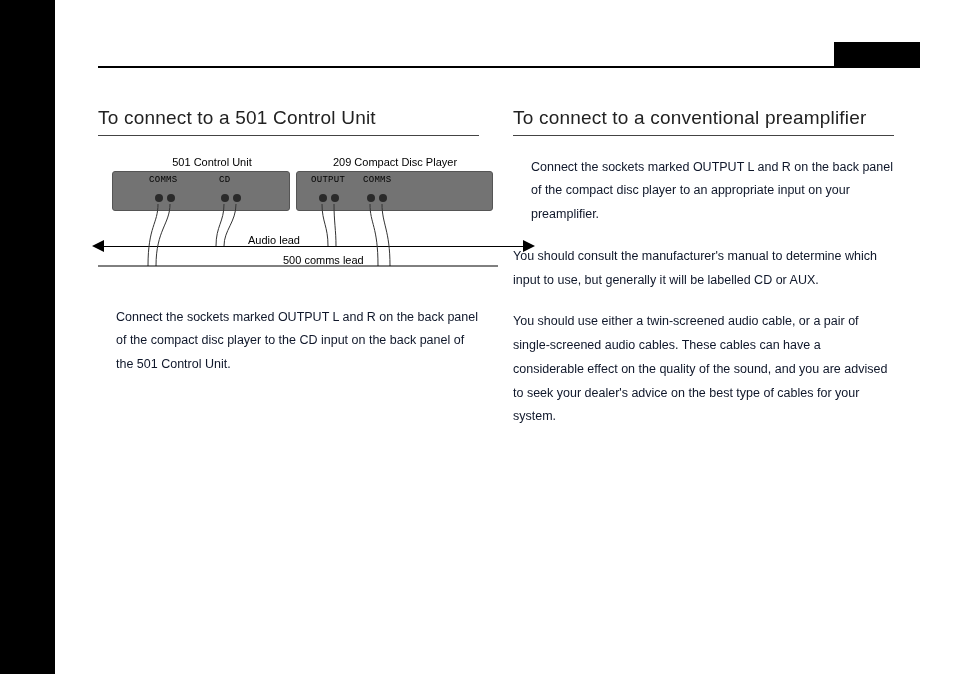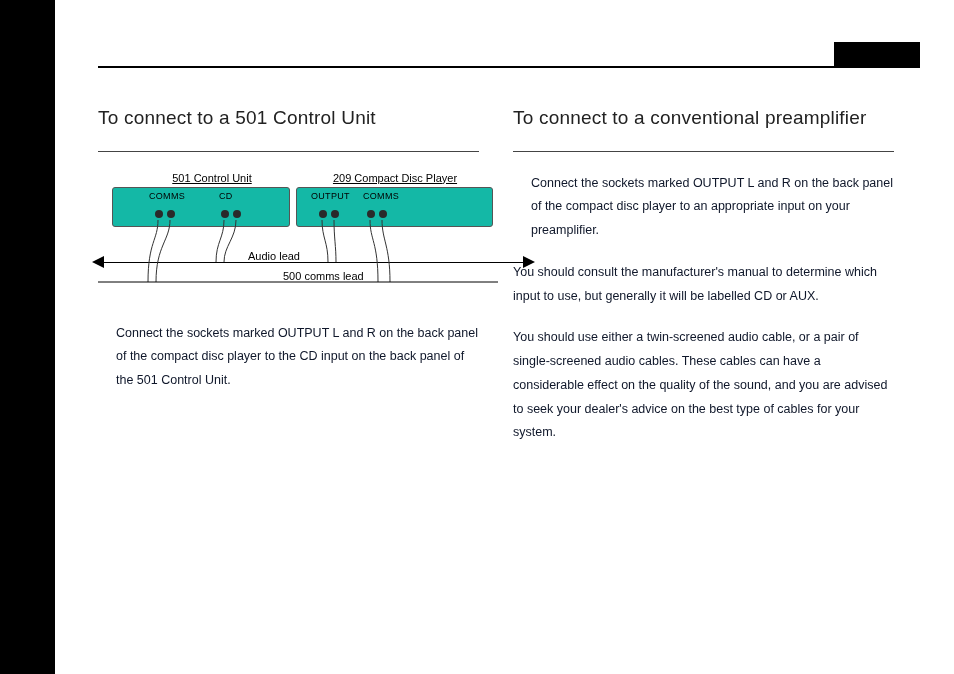--- a/index.html
+++ b/index.html
@@ -46,21 +46,21 @@
       gap: 34px;
     }
     .col {
       flex: 1;
     }
     .heading {
       font-size: 19px;
       font-weight: 400;
       color: #222;
       border-bottom: 1px solid #444;
-      padding-bottom: 20px;
+      padding-bottom: 4px;
       margin-bottom: 20px;
       letter-spacing: 0.2px;
       line-height: 1.3;
     }
     .paragraph {
       font-size: 12.5px;
       color: #0f172a;
       line-height: 1.9;
       margin-bottom: 18px;
     }
@@ -72,39 +72,39 @@
       width: 100%;
       height: 130px;
       margin-bottom: 20px;
       margin-top: 6px;
     }
     .dev-label {
       position: absolute;
       font-size: 11px;
       color: #000;
       text-align: center;
-      text-decoration: underline;
     }
     .dev-label.left-label {
       left: 44px;
       top: 0;
       width: 140px;
     }
     .dev-label.right-label {
       left: 214px;
       top: 0;
       width: 166px;
     }
     .dev-box {
       position: absolute;
       top: 15px;
       height: 40px;
       border: 1px solid #555;
       border-radius: 3px;
-      background: #14b8a6;
+      background: #737373;
+      font-family: Liberation Mono, monospace;
     }
     .dev-box.left-box {
       left: 14px;
       width: 178px;
     }
     .dev-box.right-box {
       left: 198px;
       width: 197px;
     }
     .port-label {

